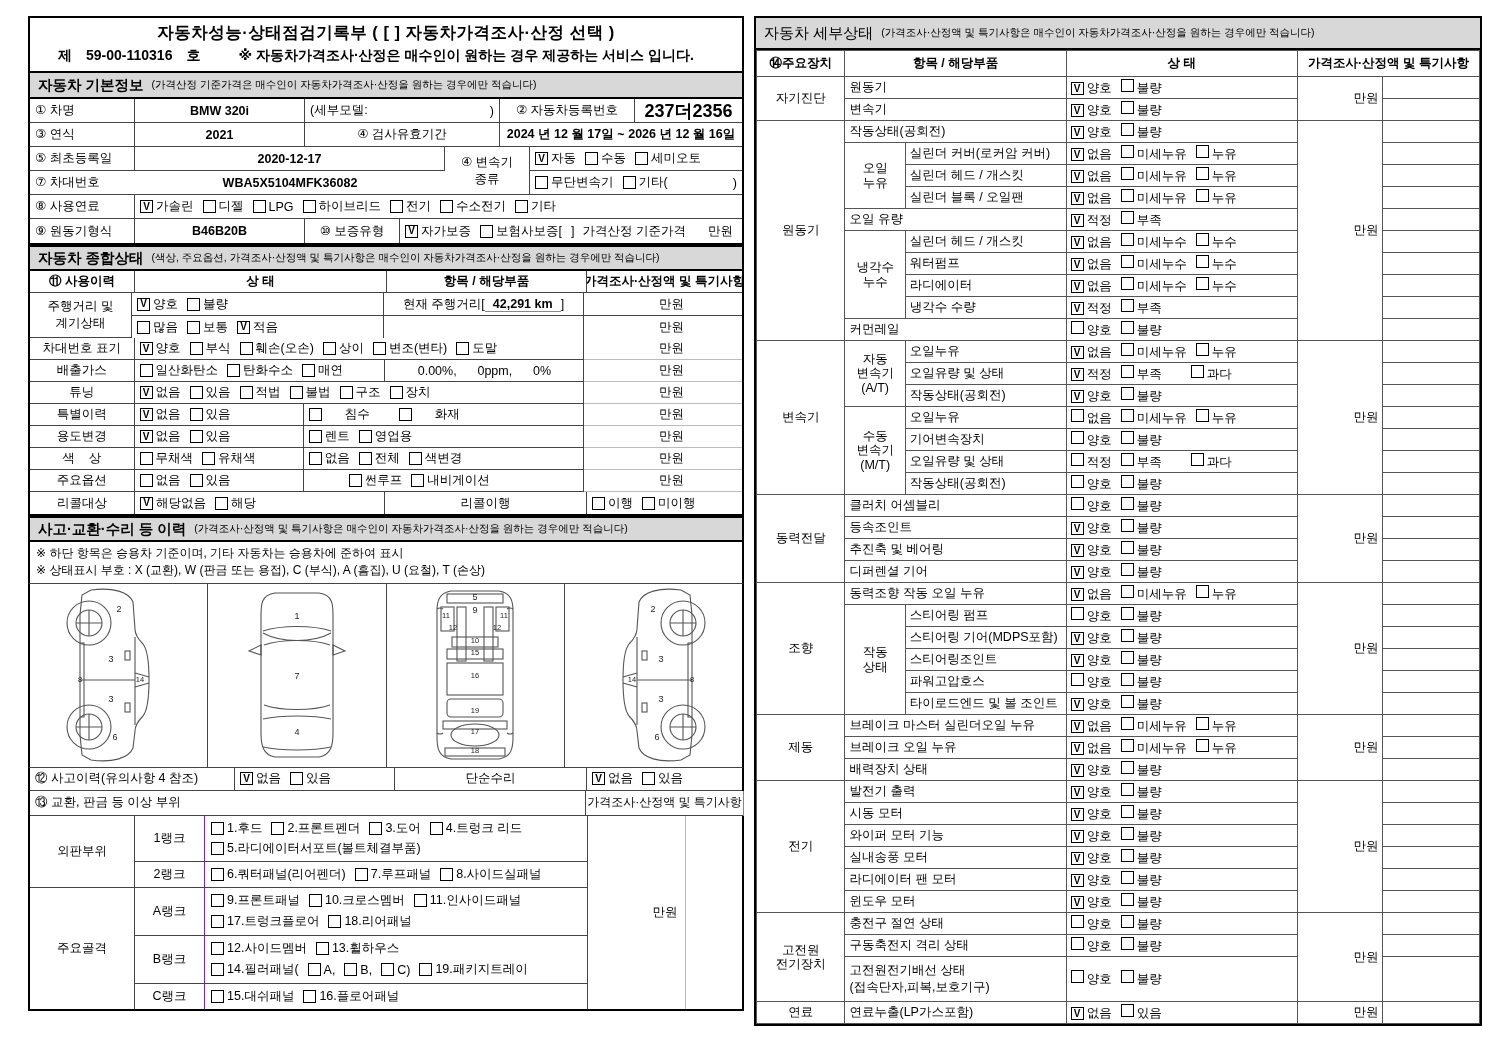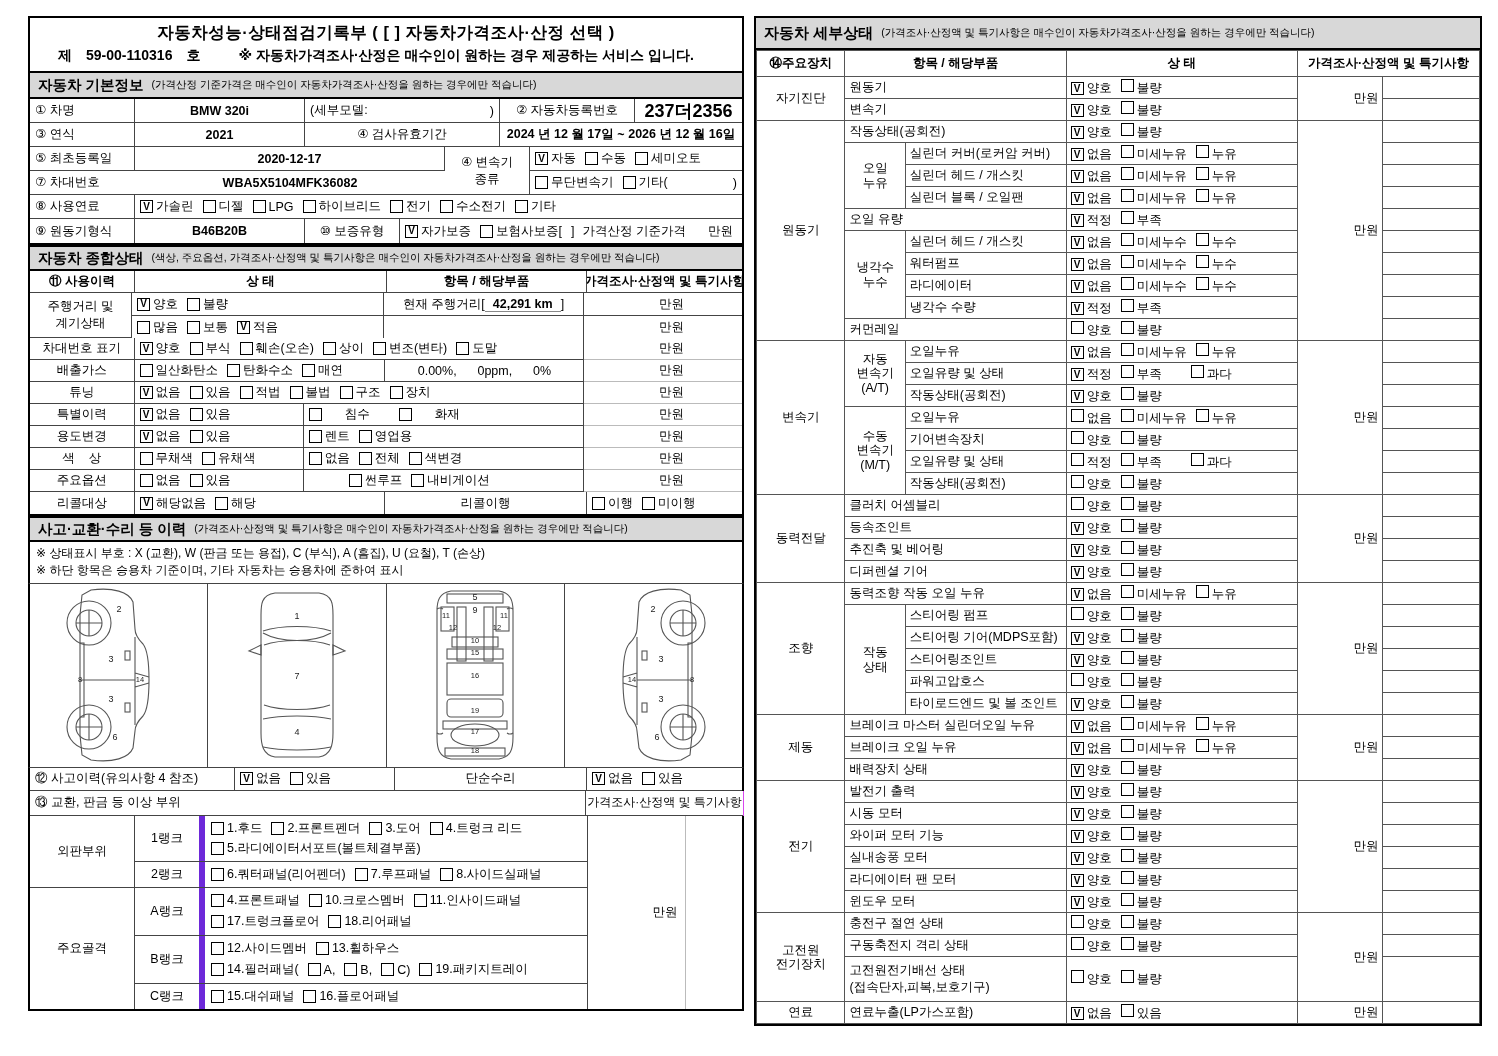--- a/index.html
+++ b/index.html
@@ -46,38 +46,38 @@
   .dcell:last-child{border-right:none}
   svg .ln{fill:none;stroke:#555;stroke-width:1.1}
   svg .num{font-size:9px;fill:#222;text-anchor:middle;font-family:"Liberation Sans",sans-serif}
   svg .numsm{font-size:7.5px;fill:#222;text-anchor:middle}
   
   .ranksec{display:flex;border-left:2px solid #000;border-right:2px solid #000;border-bottom:2px solid #000}
   .rank-groupcol{width:105px;display:flex;flex-direction:column;border-right:1px solid #444}
   .rank-grouplab{flex:1;display:flex;align-items:center;justify-content:center}
   .rankrow{display:flex;border-bottom:1px solid #444}
   .rankrow:last-child{border-bottom:none}
-  .ranklab{width:70px;display:flex;align-items:center;justify-content:center;border-right:6px solid #6d28d9}
+  .ranklab{width:70px;display:flex;align-items:center;justify-content:center;border-right:1px solid #6d28d9}
   .rankopts{flex:1;padding:2px 6px;display:flex;flex-direction:column;justify-content:center}
   .rankline{display:flex;align-items:center;height:21px}
   .rank-price{flex:1;display:flex;align-items:center;justify-content:center;position:relative}
   .rank-price:after{content:"";position:absolute;right:56px;top:0;bottom:0;border-right:1px solid #bbb}
   
   table.det{border-collapse:collapse;width:724px;table-layout:fixed}
   table.det td,table.det th{border:1px solid #555;font-size:12.5px;padding:0 4px;height:22px;overflow:hidden}
   table.det th{height:26px;font-weight:bold;background:#fff}
   td.gcol,td.scol{text-align:center;line-height:1.15}
   td.lcol{text-align:left;padding-left:6px;white-space:nowrap}
   td.stcol{white-space:nowrap;padding-left:6px}
   td.pcol{text-align:right;padding-right:10px;border-bottom:1px solid #bfbfbf}
   td.strip{border-bottom:1px solid #bfbfbf;border-left:1px solid #bfbfbf}
   tr.secstart td{border-top:1.6px solid #000}
   tr.tall td{height:45px}
   .dethead{background:#d8d8d8;border-bottom:2px solid #000;padding:4px 8px;display:flex;align-items:center;gap:8px;height:32px}
-  .dethead .t{font-weight:bold;font-size:15px}
+  .dethead .t{font-weight:normal;font-size:15px}
   .dethead .s{font-size:10.5px}
   .underl{border-bottom:1.4px solid #888;padding:0 8px;font-weight:bold}
 </style>
 </head>
 <body>
 
 <div class="sheet">
 
   <div class="left-col">
 
@@ -400,22 +400,22 @@
           </div>
       </div>
     </div>
 
     <div class="secbar">
       <span class="t">사고·교환·수리 등 이력</span>
       <span class="s">(가격조사·산정액 및 특기사항은 매수인이 자동차가격조사·산정을 원하는 경우에만 적습니다)</span>
     </div>
 
     <div class="notes">
+      <div>※ 하단 항목은 승용차 기준이며, 기타 자동차는 승용차에 준하여 표시</div>
       <div>※ 상태표시 부호 : X (교환), W (판금 또는 용접), C (부식), A (흠집), U (요철), T (손상)</div>
-      <div>※ 하단 항목은 승용차 기준이며, 기타 자동차는 승용차에 준하여 표시</div>
     </div>
 
     <div class="diagrams">
       <div class="dcell">
         <svg width="172" height="180" viewBox="0 0 172 180">
           <path class="ln" d="M58,5 C80,2 96,7 100,17 L102,44 C102,50 105,54 110,59 C114,64 116,78 116,95 C116,112 114,126 110,131 C105,136 102,140 102,146 L100,163 C96,173 80,178 58,175 L49,170 L47,150 L47,30 L49,10 Z"></path>
           <path class="ln" d="M102,52 L102,140 M47,95 L102,95 M102,88 L116,92 M102,102 L116,98 M47,58 L51,58 L51,132 L47,132"></path>
           <rect class="ln" x="92" y="66" width="5" height="9"></rect>
             <rect class="ln" x="92" y="118" width="5" height="9"></rect>
           <circle class="ln" cx="56" cy="38" r="22" fill="#fff"></circle>
@@ -581,21 +581,21 @@
           <div class="rank-groupcol">
               <div class="rank-grouplab">주요골격</div>
             </div>
           <div style="flex:1;display:flex;flex-direction:column">
             <div class="rankrow" style="height:48px">
               <div class="ranklab">A랭크</div>
               <div class="rankopts">
                 <div class="rankline">
                     <span style="display: inline-flex; align-items: center; flex-wrap: nowrap;">
                       <span class="cb"></span>
-                      <span class="cbl">4.프론트패널</span>
+                      <span class="cbl">9.프론트패널</span>
                       <span class="cb"></span>
                       <span class="cbl">10.크로스멤버</span>
                       <span class="cb"></span>
                       <span class="cbl">11.인사이드패널</span>
                     </span>
                   </div>
                 <div class="rankline">
                     <span style="display: inline-flex; align-items: center; flex-wrap: nowrap;">
                       <span class="cb"></span>
                       <span class="cbl">17.트렁크플로어</span>

